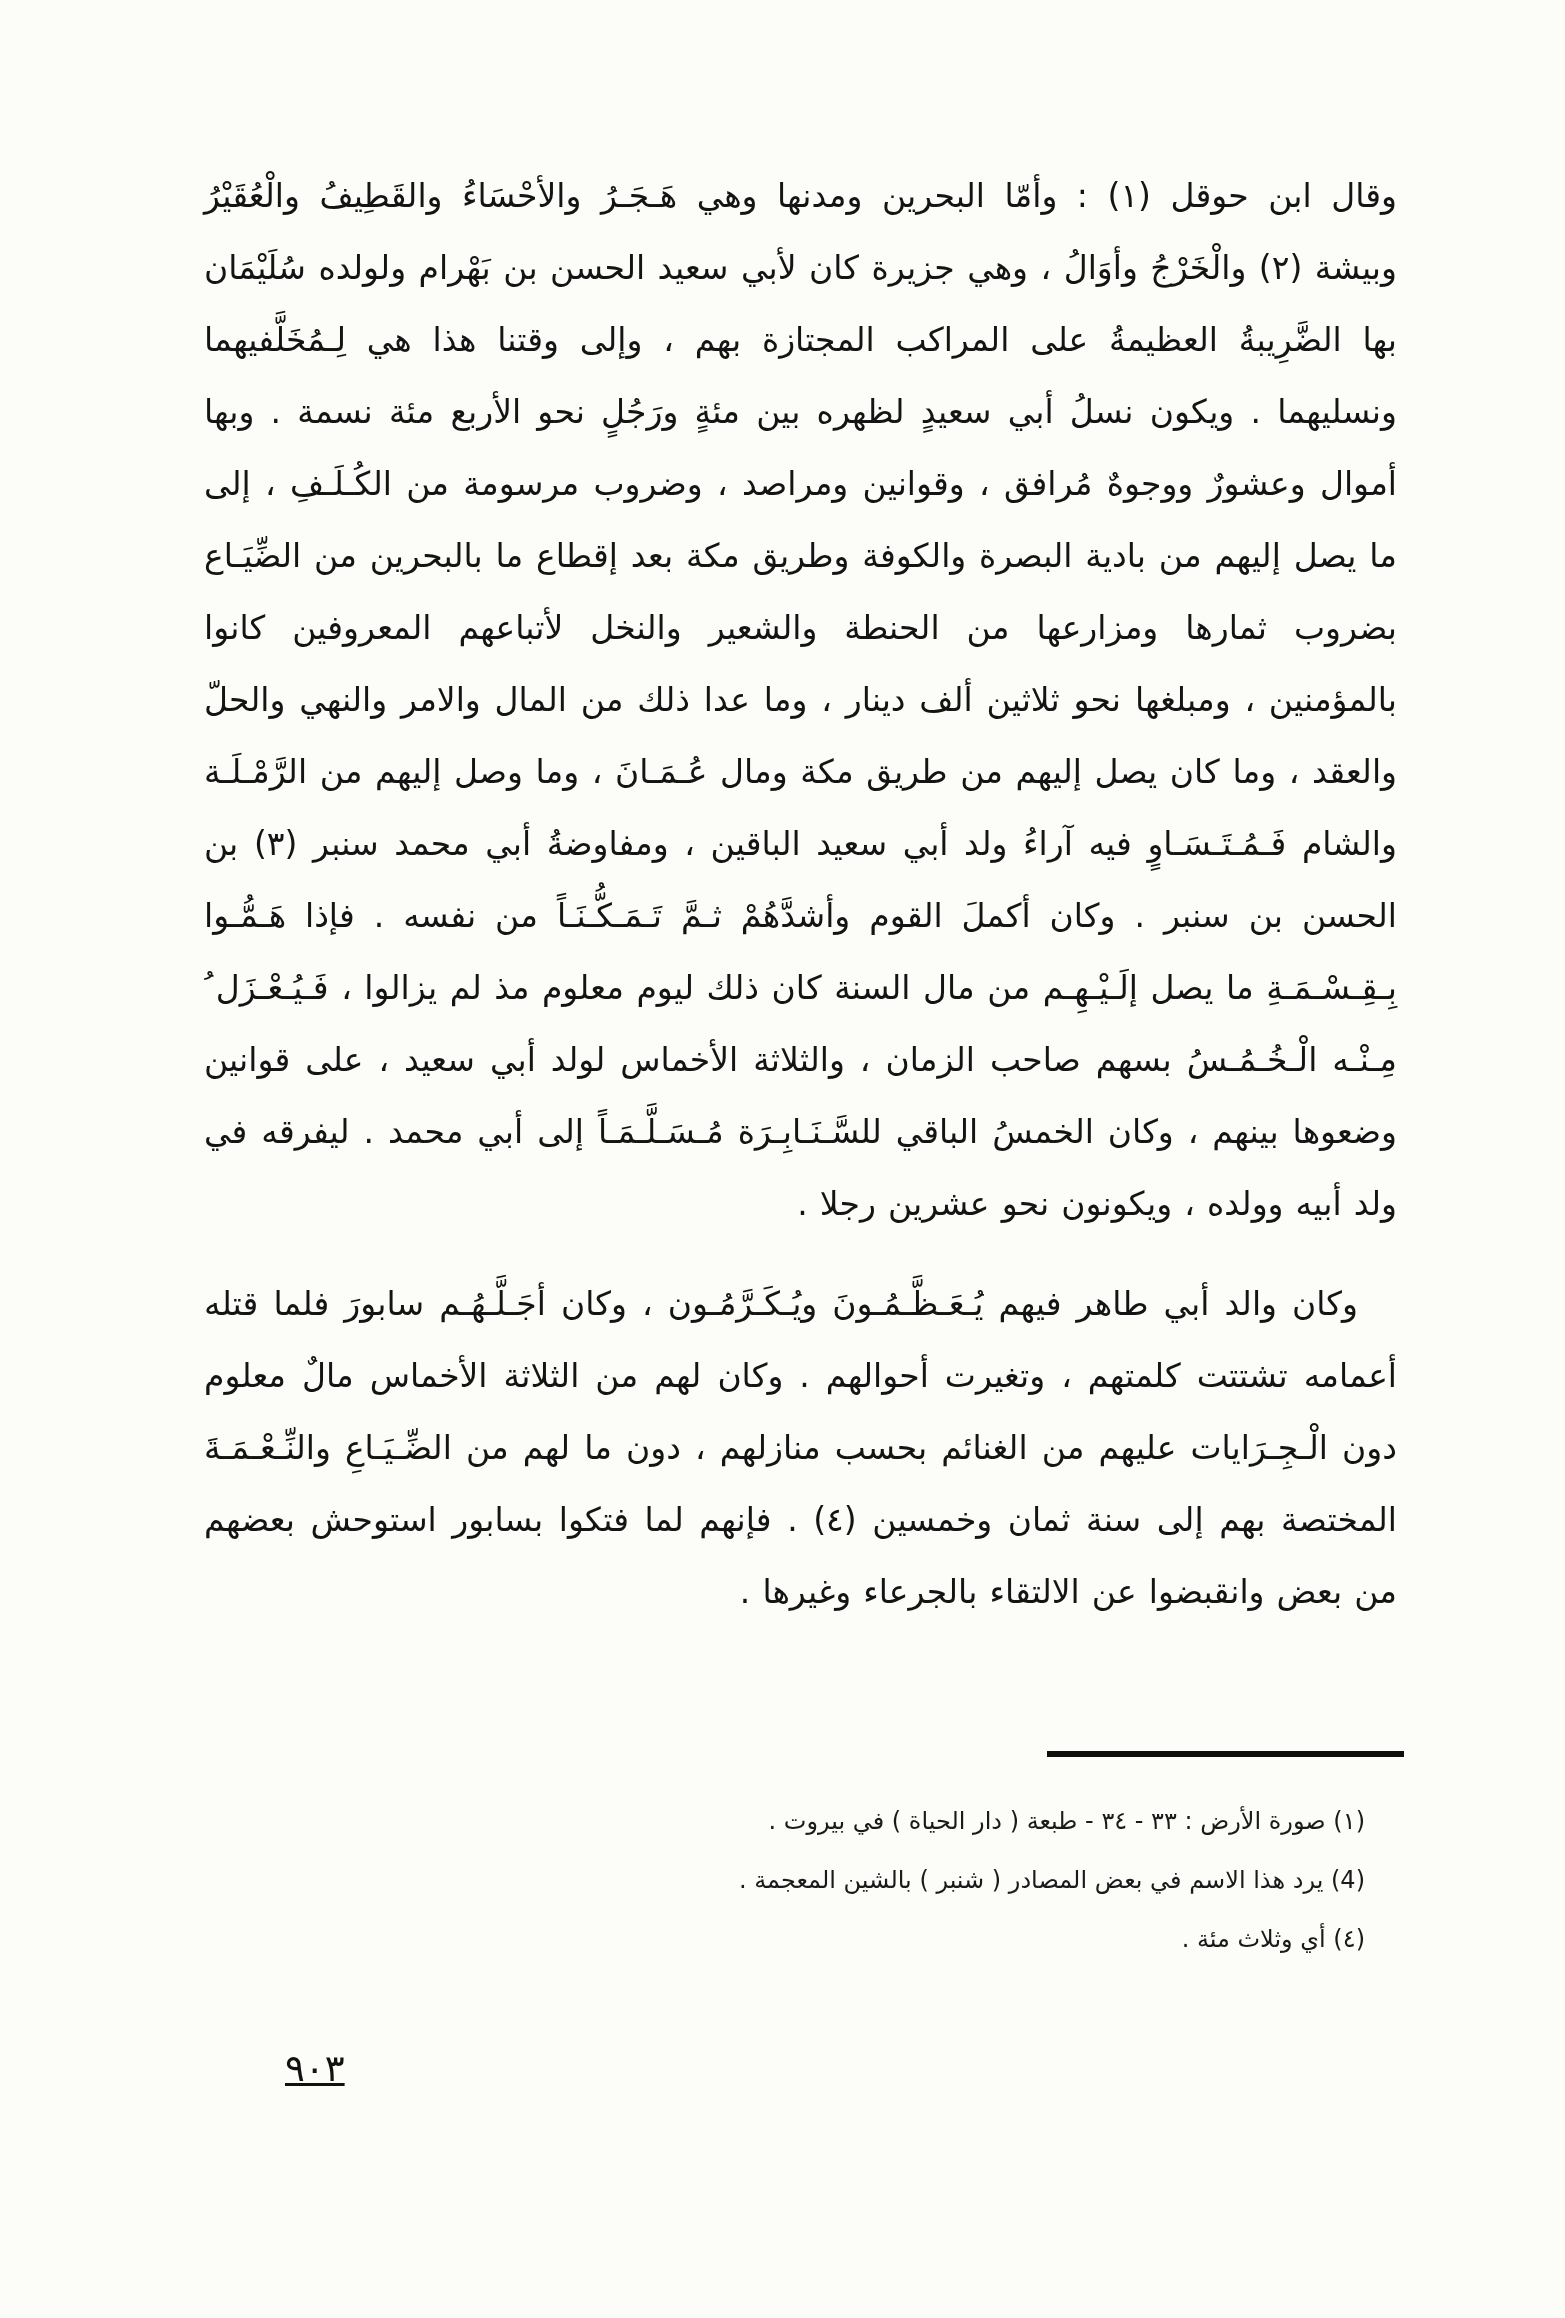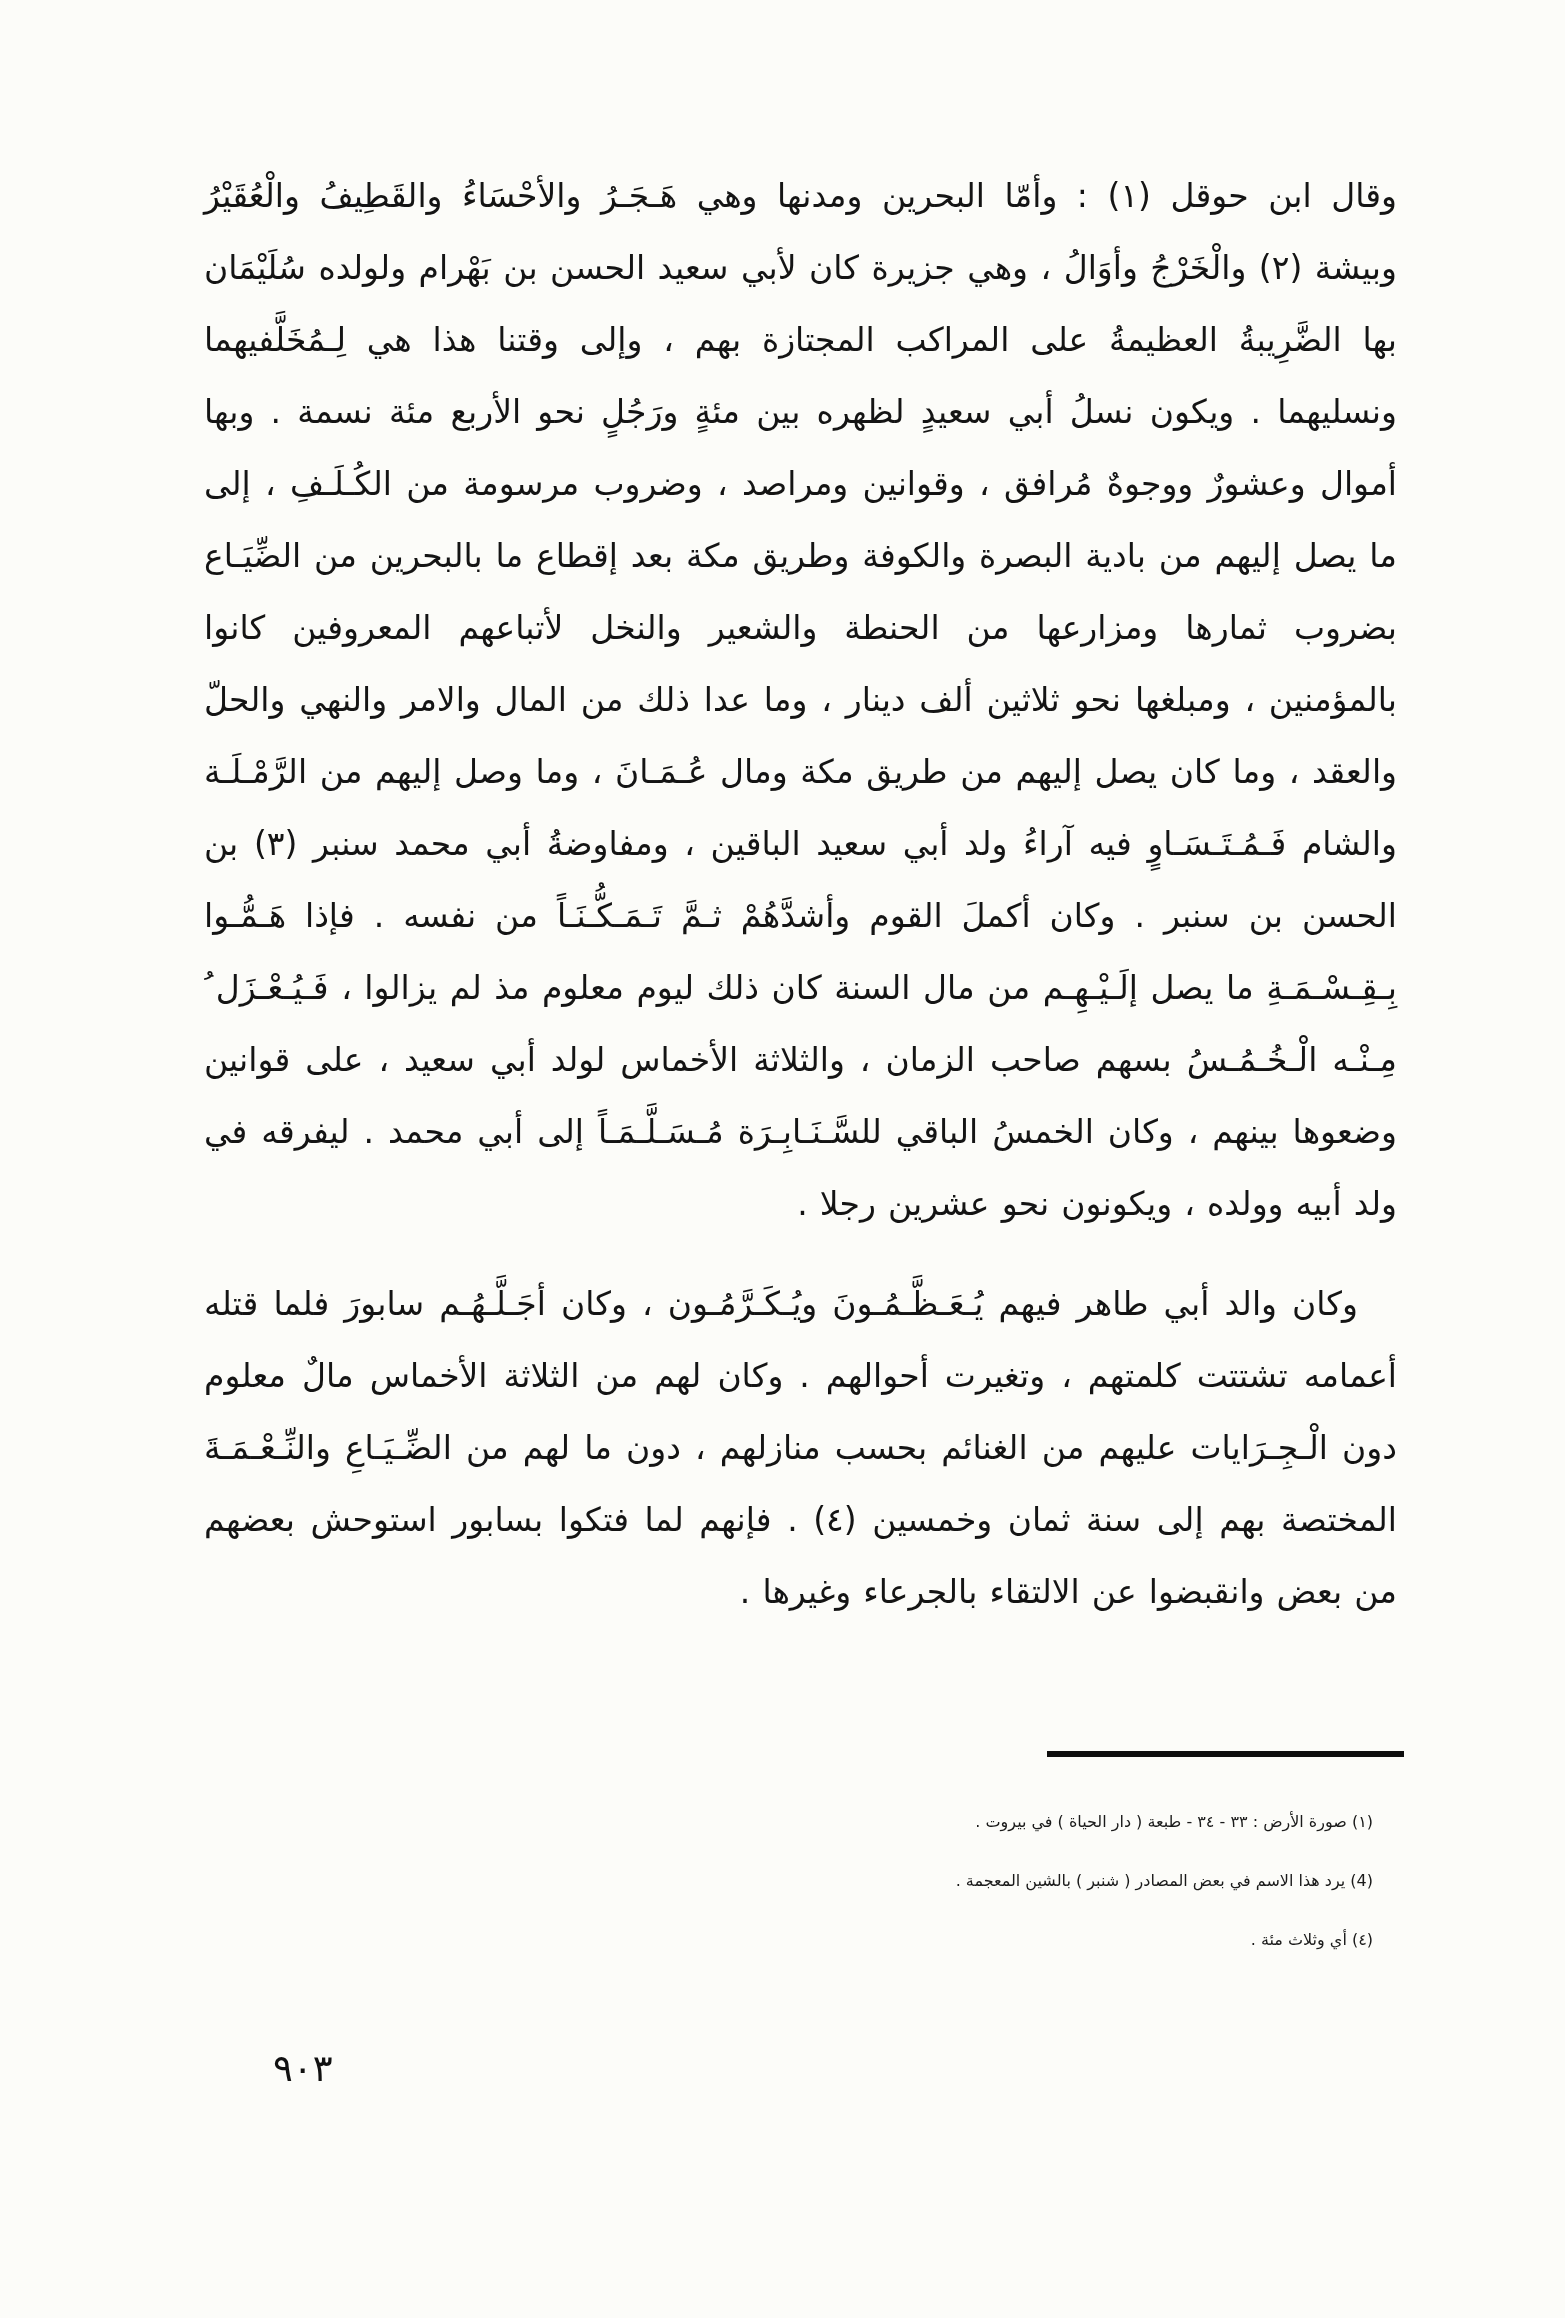--- a/index.html
+++ b/index.html
@@ -40,38 +40,39 @@
     position: absolute;
     top: 1751px;
     right: 161px;
     width: 357px;
     height: 5.5px;
     background: #0e0e0e;
   }
   .footnotes {
     position: absolute;
     top: 1792px;
-    right: 192px;
+    right: 200px;
     left: 234px;
     direction: rtl;
     text-align: right;
-    font-size: 16px;
+    font-size: 24px;
     line-height: 59px;
     color: #1a1a1a;
   }
   .footnote {
     white-space: normal;
   }
   .page-number {
     position: absolute;
     top: 2047px;
-    left: 274px;
+    left: 286px;
     font-size: 37px;
     letter-spacing: 1.6px;
     color: #111;
+    text-decoration: underline;
   }
 </style>
 </head>
 <body>
 
 <div class="page">
 
   <div class="body-text">
     <p>وقال ابن حوقل (١) : وأمّا البحرين ومدنها وهي هَـجَـرُ والأحْسَاءُ والقَطِيفُ والْعُقَيْرُ وبيشة (٢) والْخَرْجُ وأوَالُ ، وهي جزيرة كان لأبي سعيد الحسن بن بَهْرام ولولده سُلَيْمَان بها الضَّرِيبةُ العظيمةُ على المراكب المجتازة بهم ، وإلى وقتنا هذا هي لِـمُخَلَّفيهما ونسليهما . ويكون نسلُ أبي سعيدٍ لظهره بين مئةٍ ورَجُلٍ نحو الأربع مئة نسمة . وبها أموال وعشورٌ ووجوهٌ مُرافق ، وقوانين ومراصد ، وضروب مرسومة من الكُـلَـفِ ، إلى ما يصل إليهم من بادية البصرة والكوفة وطريق مكة بعد إقطاع ما بالبحرين من الضِّيَـاع بضروب ثمارها ومزارعها من الحنطة والشعير والنخل لأتباعهم المعروفين كانوا بالمؤمنين ، ومبلغها نحو ثلاثين ألف دينار ، وما عدا ذلك من المال والامر والنهي والحلّ والعقد ، وما كان يصل إليهم من طريق مكة ومال عُـمَـانَ ، وما وصل إليهم من الرَّمْـلَـة والشام فَـمُـتَـسَـاوٍ فيه آراءُ ولد أبي سعيد الباقين ، ومفاوضةُ أبي محمد سنبر (٣) بن الحسن بن سنبر . وكان أكملَ القوم وأشدَّهُمْ ثـمَّ تَـمَـكُّـنَـاً من نفسه . فإذا هَـمُّـوا بِـقِـسْـمَـةِ ما يصل إلَـيْـهِـم من مال السنة كان ذلك ليوم معلوم مذ لم يزالوا ، فَـيُـعْـزَل ُ مِـنْـه الْـخُـمُـسُ بسهم صاحب الزمان ، والثلاثة الأخماس لولد أبي سعيد ، على قوانين وضعوها بينهم ، وكان الخمسُ الباقي للسَّـنَـابِـرَة مُـسَـلَّـمَـاً إلى أبي محمد . ليفرقه في ولد أبيه وولده ، ويكونون نحو عشرين رجلا .</p>
     <p class="indent">وكان والد أبي طاهر فيهم يُـعَـظَّـمُـونَ ويُـكَـرَّمُـون ، وكان أجَـلَّـهُـم سابورَ فلما قتله أعمامه تشتتت كلمتهم ، وتغيرت أحوالهم . وكان لهم من الثلاثة الأخماس مالٌ معلوم دون الْـجِـرَايات عليهم من الغنائم بحسب منازلهم ، دون ما لهم من الضِّـيَـاعِ والنِّـعْـمَـةَ المختصة بهم إلى سنة ثمان وخمسين (٤) . فإنهم لما فتكوا بسابور استوحش بعضهم من بعض وانقبضوا عن الالتقاء بالجرعاء وغيرها .</p>

